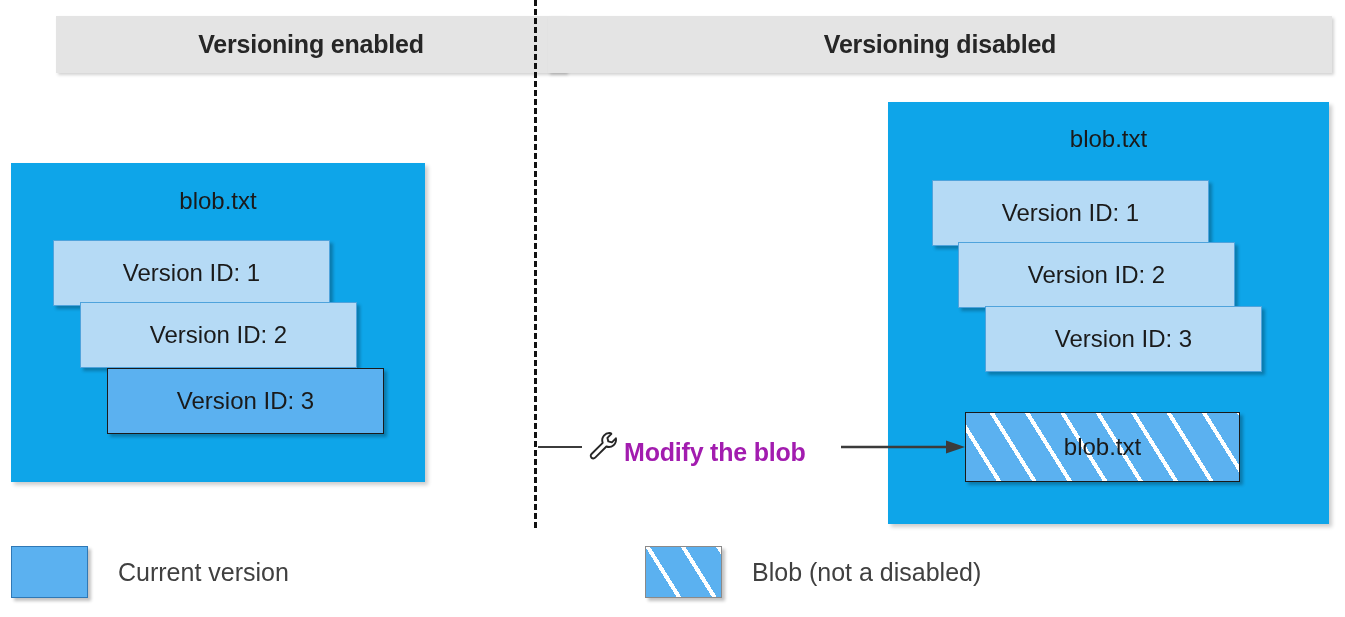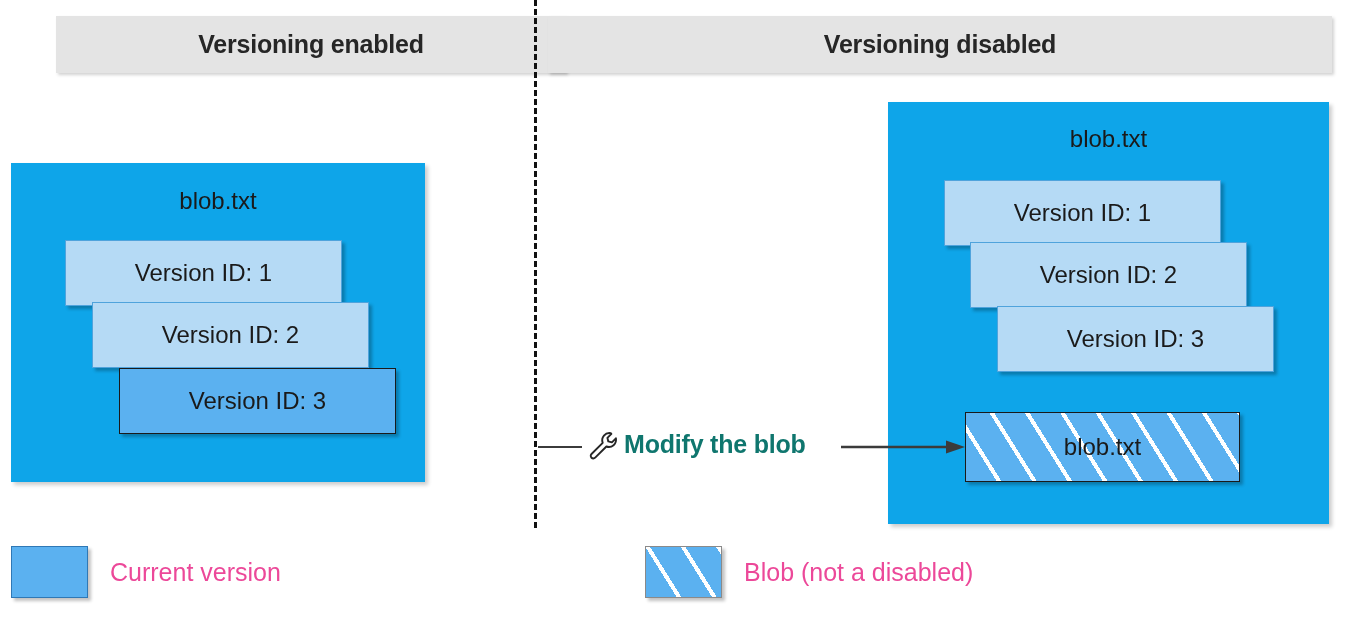--- a/index.html
+++ b/index.html
@@ -70,21 +70,20 @@
     position: absolute;
     width: 277px;
     height: 66px;
     display: flex;
     align-items: center;
     justify-content: center;
     font-size: 24px;
     color: #1a1a1a;
     box-shadow: 3px 3px 3px rgba(0,0,0,0.26);
     box-sizing: border-box;
-    margin-left: 12px;
   }
   .vbox.prev {
     background: #B5DAF5;
     border: 1px solid #4FA3DC;
   }
   .vbox.current {
     background: #5BB1F0;
     border: 1px solid #1a1a1a;
   }
 
@@ -145,24 +144,24 @@
   #modify-icon {
     position: absolute;
     left: 52px;
     top: 3px;
     width: 34px;
     height: 34px;
   }
   #modify-label {
     position: absolute;
     left: 90px;
-    top: 4px;
+    top: 12px;
     font-size: 25px;
     font-weight: bold;
-    color: #0f766e;
+    color: #a21caf;
     white-space: nowrap;
     letter-spacing: -0.2px;
   }
   #modify-arrow {
     position: absolute;
     left: 307px;
     top: 12px;
     width: 124px;
     height: 18px;
   }
@@ -200,23 +199,23 @@
     background-color: #5BB1F0;
     background-image: repeating-linear-gradient(
       58deg,
       #5BB1F0 0px,
       #5BB1F0 26px,
       #ffffff 26px,
       #ffffff 30px
     );
   }
   .legend-label {
-    margin-left: 22px;
+    margin-left: 30px;
     font-size: 25px;
-    color: #ec4899;
+    color: #404040;
     white-space: nowrap;
   }
   #legend-current { left: 11px;  top: 6px; }
   #legend-prev    { left: 318px; top: 6px; }
   #legend-blob    { left: 645px; top: 6px; }
 </style>
 </head>
 <body>
 
 <div id="diagram">

